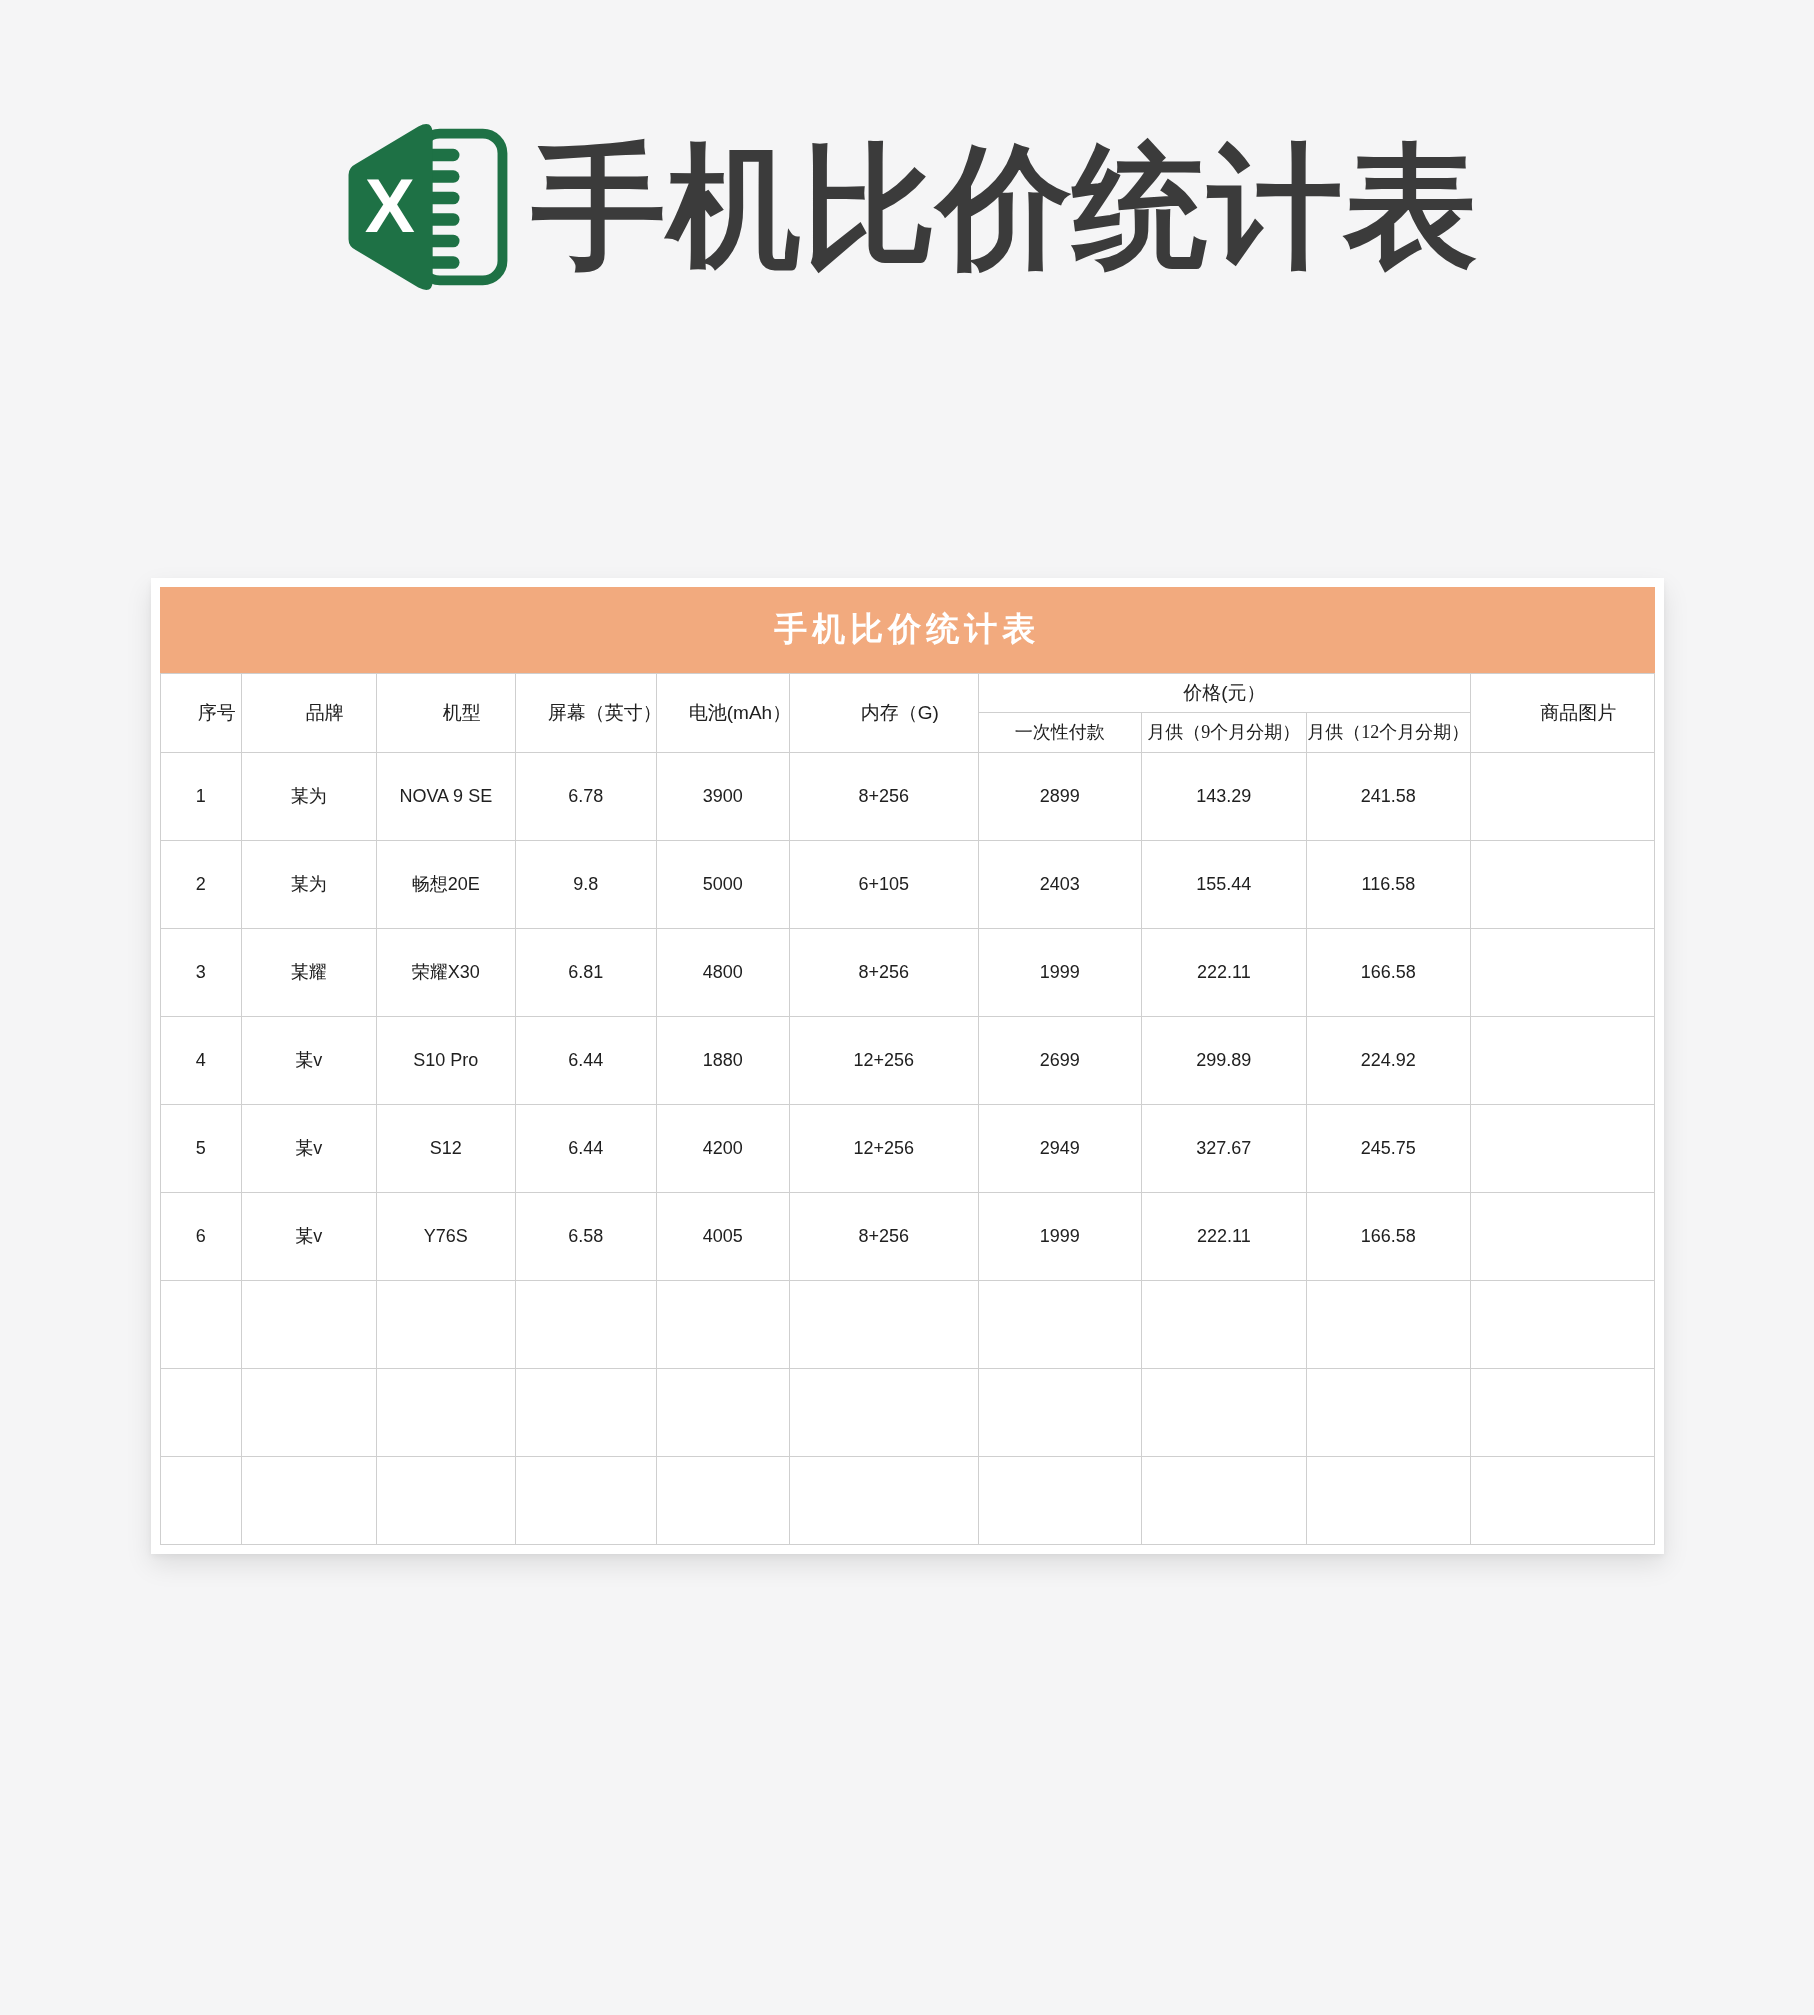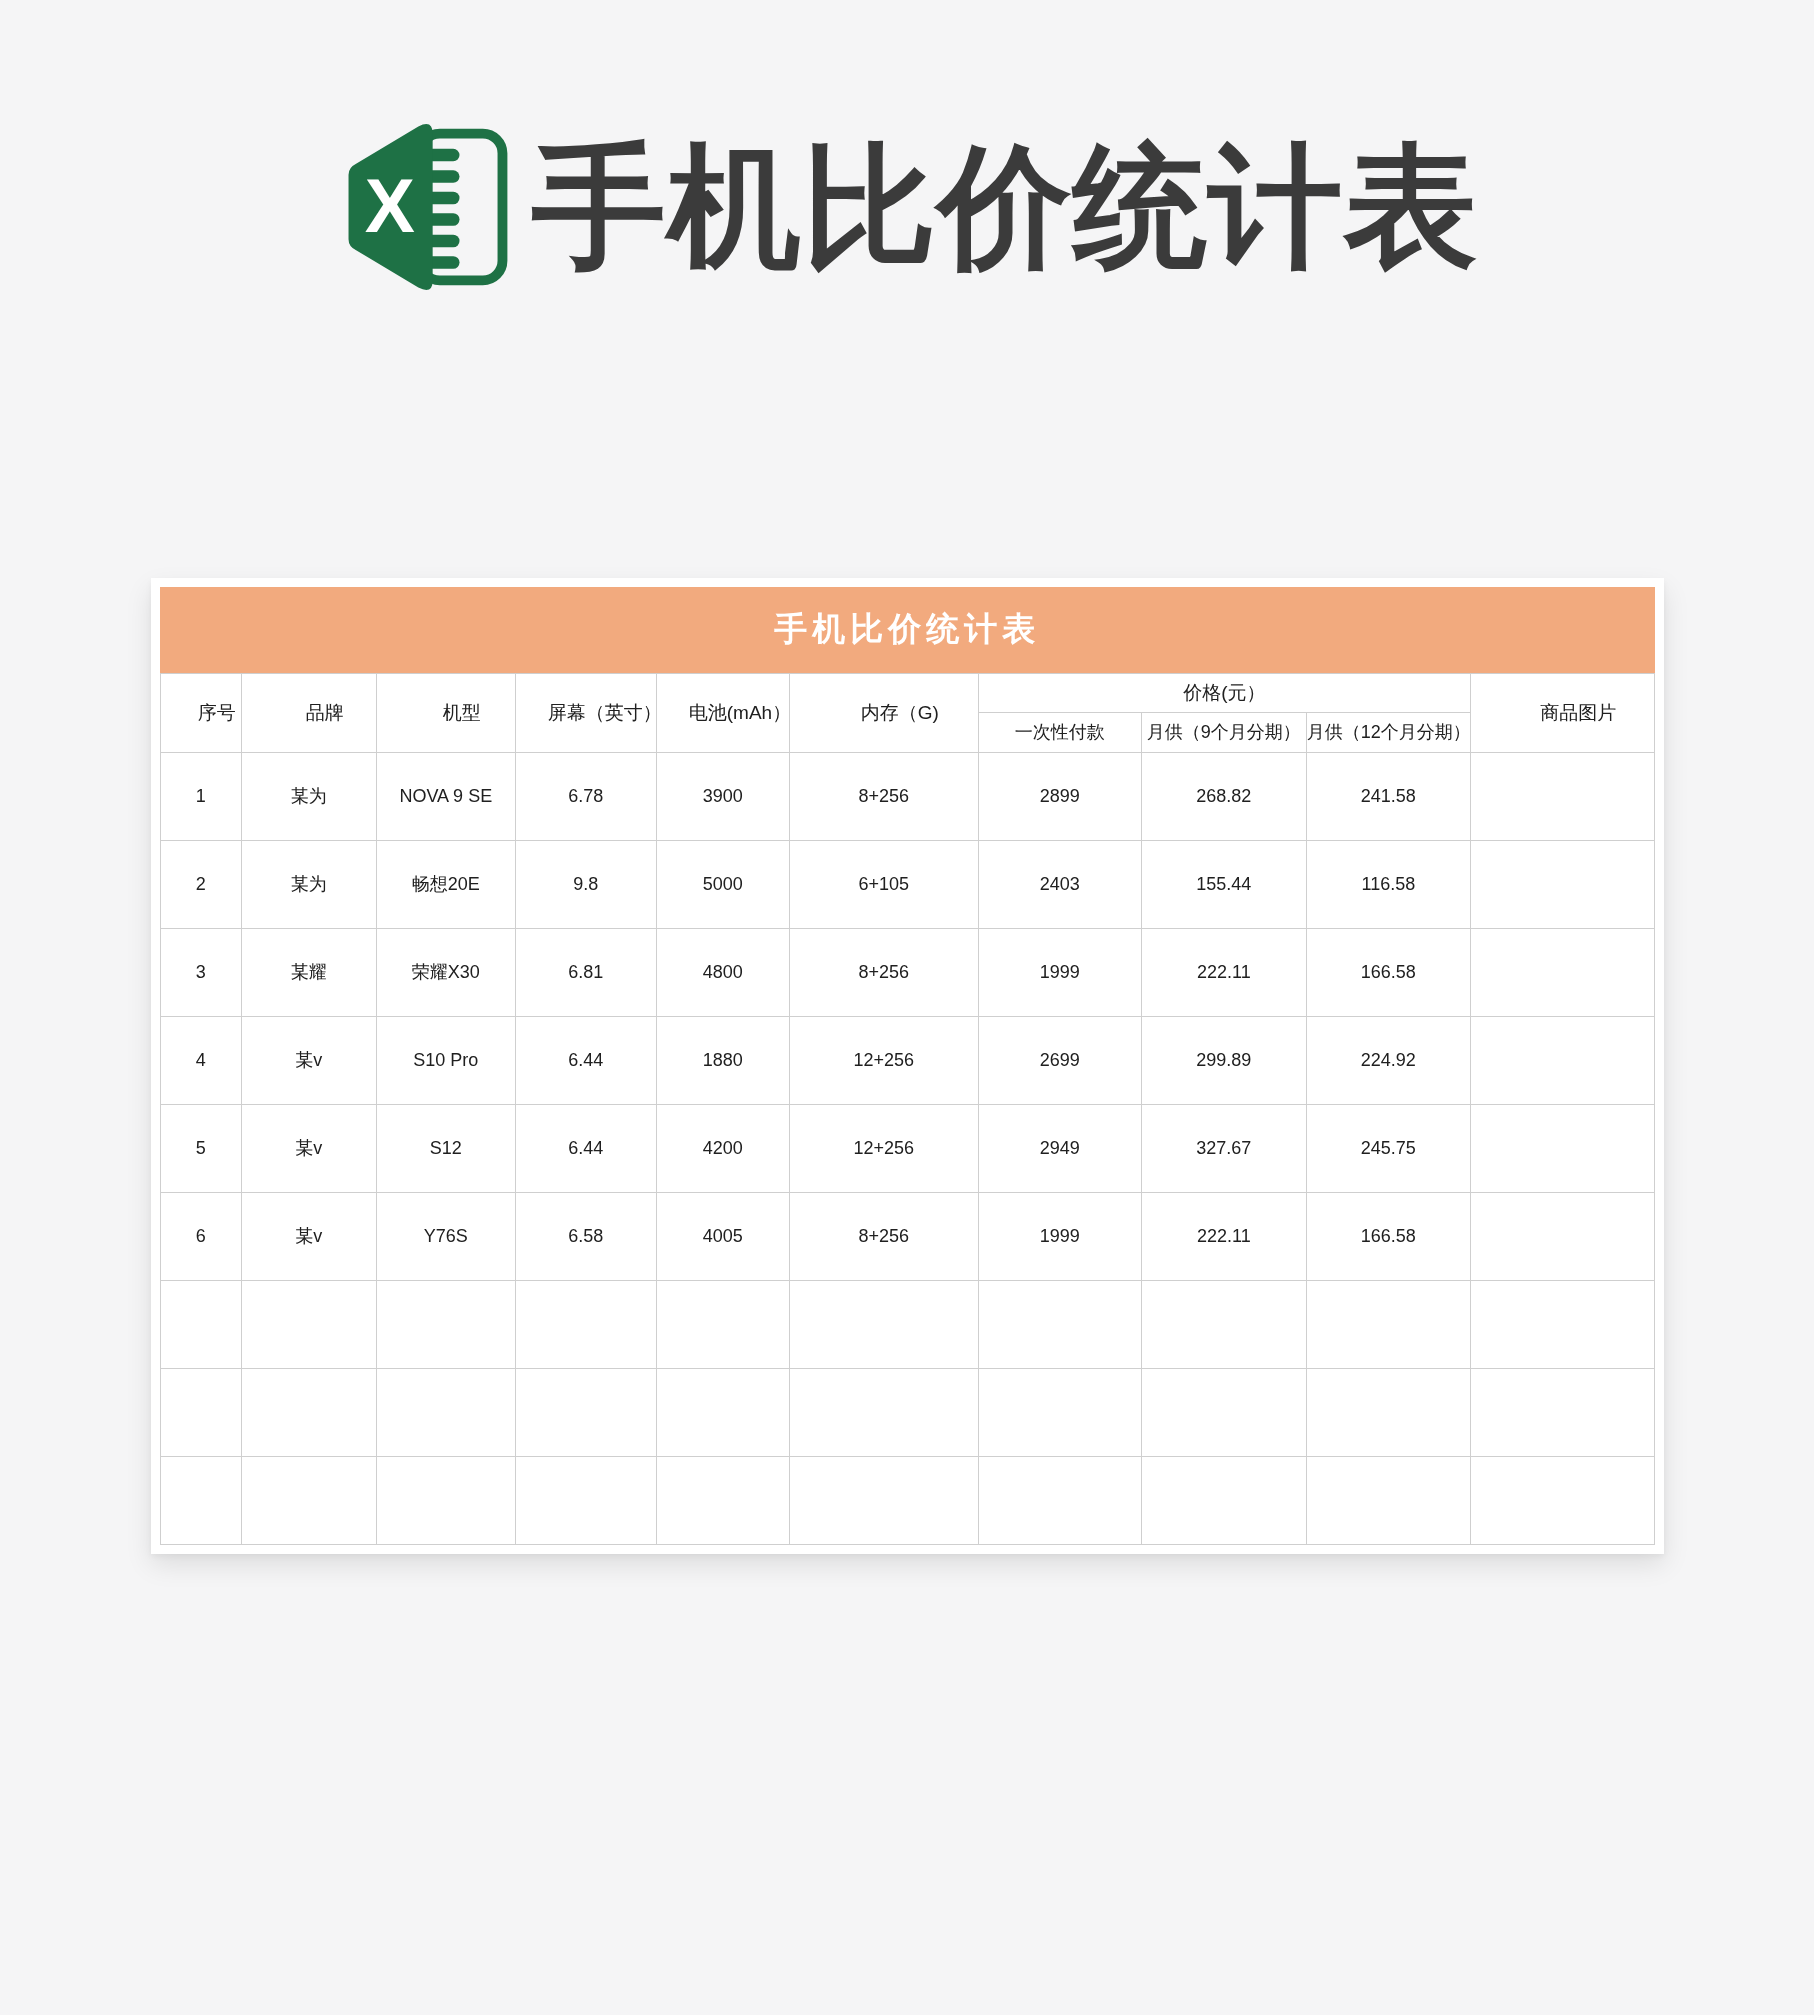--- a/index.html
+++ b/index.html
@@ -73,21 +73,21 @@
     border: 0.6px solid #cfcfcf;
     text-align: center;
     vertical-align: middle;
     padding: 0;
     color: #202020;
     font-weight: normal;
     overflow: hidden;
     white-space: nowrap;
   }
   .price-table thead tr.h-top th { height: 38px; font-size: 19px; text-align: center; }
-  .price-table thead tr.h-sub th { height: 39px; font-size: 18px; }
+  .price-table thead tr.h-sub th { height: 39px; font-size: 18px; font-family: Liberation Serif, serif; }
   .price-table thead th[rowspan] { font-size: 19px; padding-left: 32px; }
   .price-table tbody td { height: 87px; font-size: 18px; }
 
   
   .price-table tbody tr { border-top: 1.3px solid #c3c3c3; }
   .price-table tbody tr:last-child { border-bottom: 1.3px solid #c3c3c3; }
   .price-table thead tr.h-sub { border-top: 1.3px solid #c3c3c3; }
   .price-table { border: 0.6px solid #cfcfcf; }
 </style>
 </head>
@@ -149,21 +149,21 @@
     </thead>
     <tbody>
       <tr>
         <td>1</td>
         <td>某为</td>
         <td>NOVA 9 SE</td>
         <td>6.78</td>
         <td>3900</td>
         <td>8+256</td>
         <td>2899</td>
-        <td>268.82</td>
+        <td>143.29</td>
         <td>241.58</td>
         <td></td>
       </tr>
       <tr>
         <td>2</td>
         <td>某为</td>
         <td>畅想20E</td>
         <td>9.8</td>
         <td>5000</td>
         <td>6+105</td>

